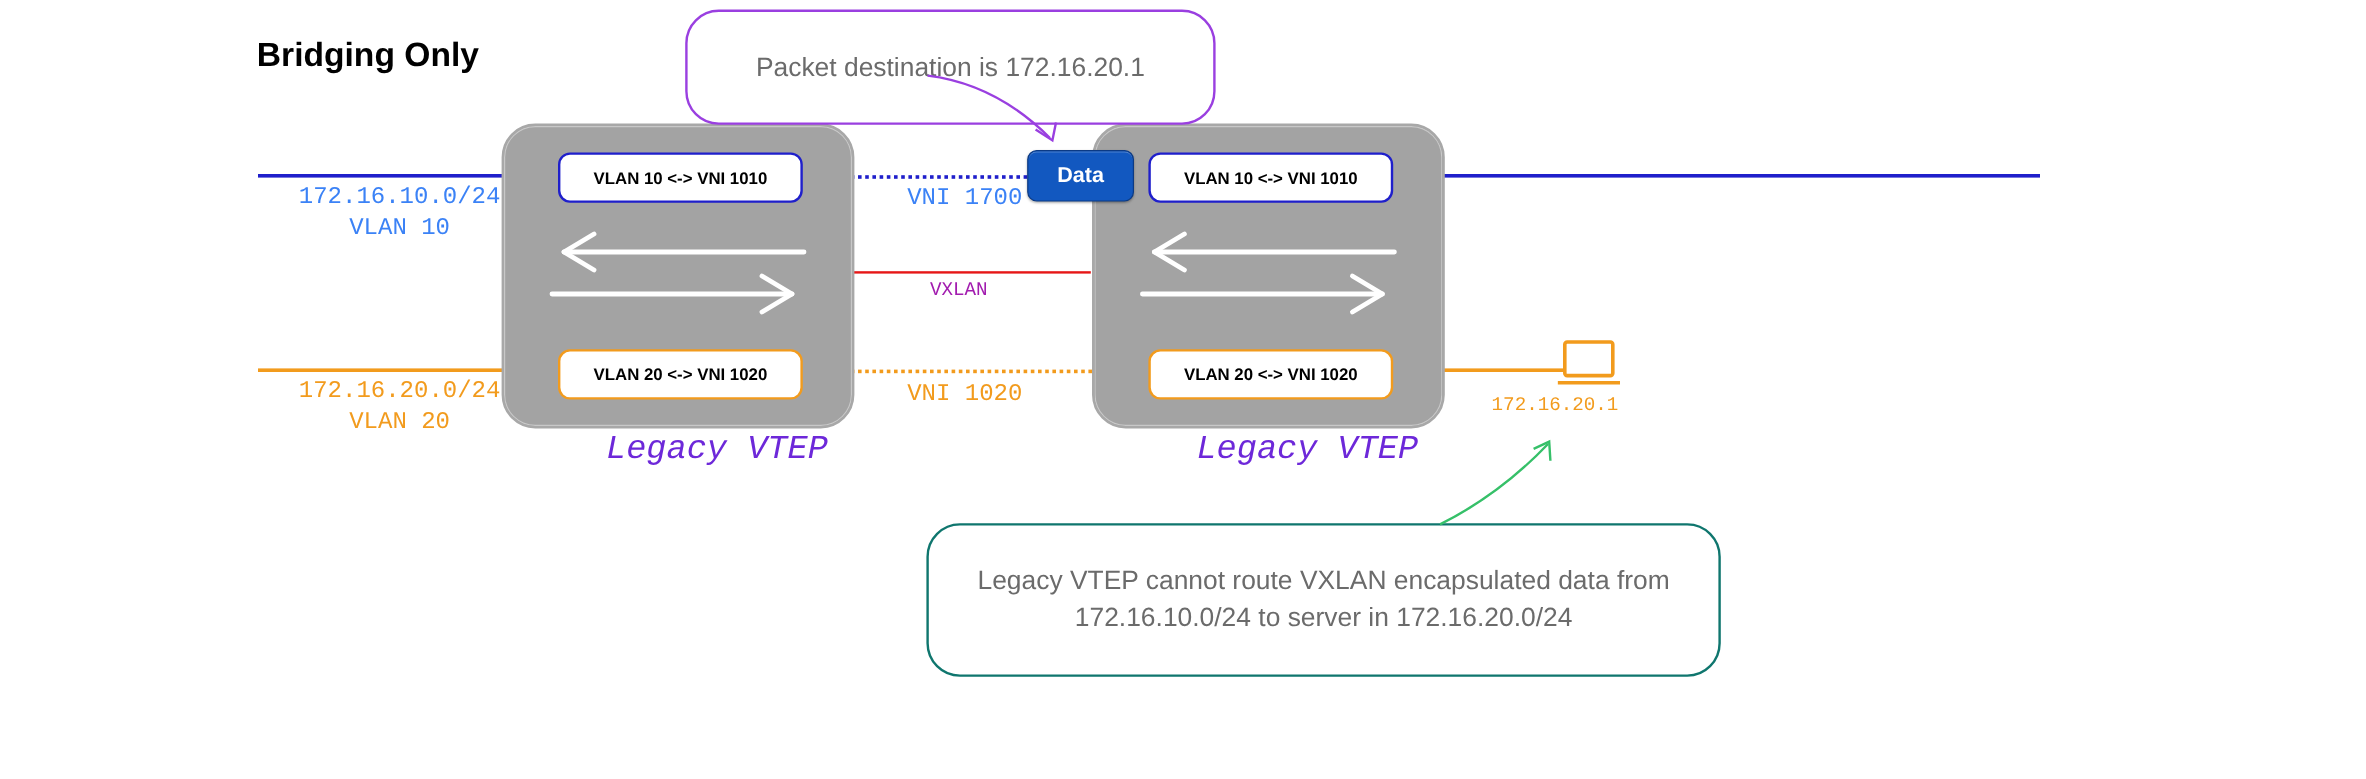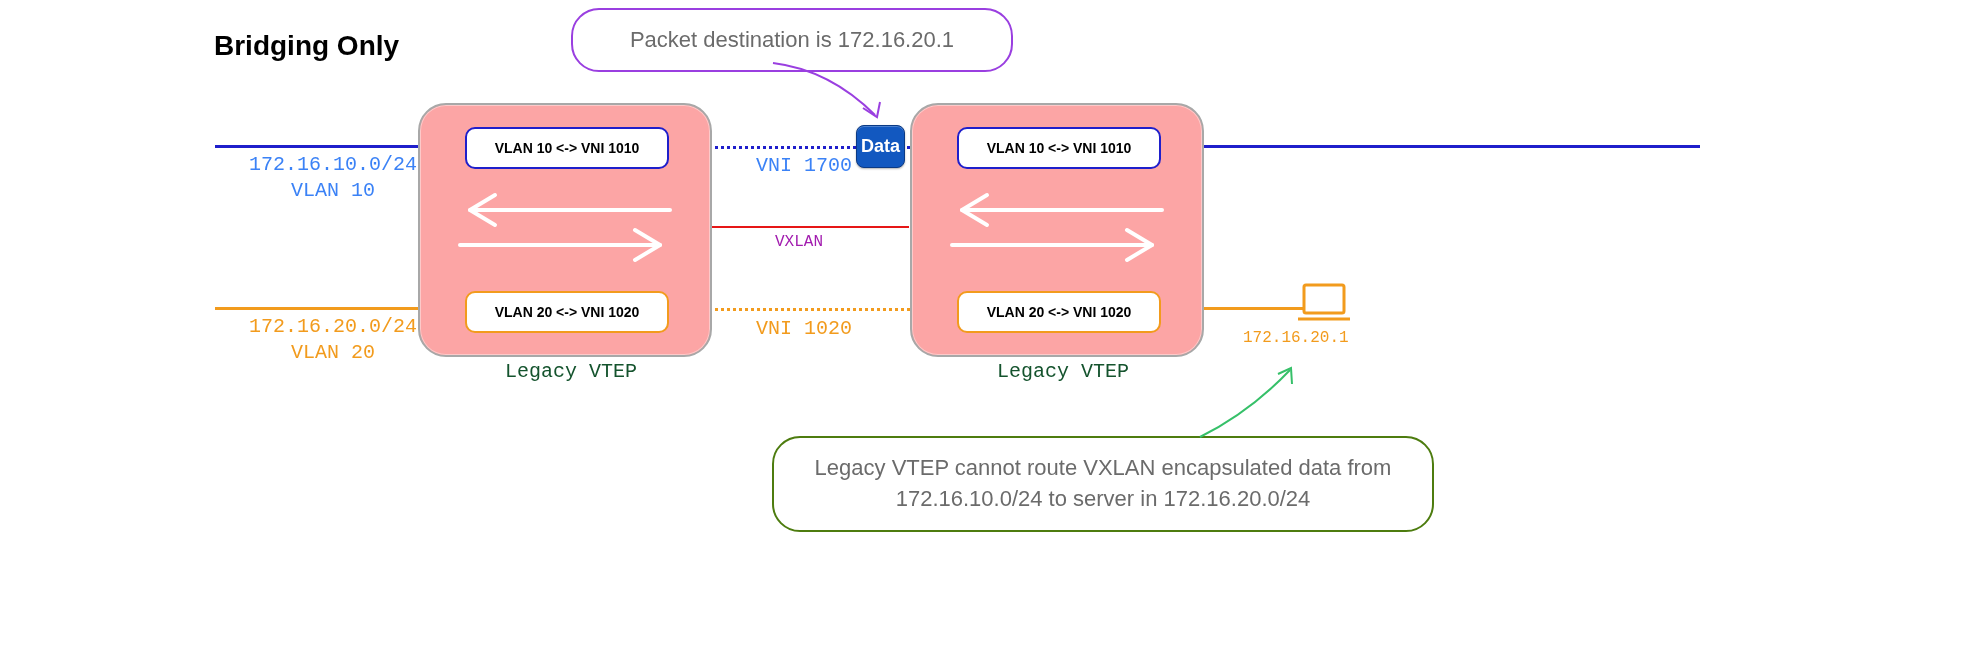--- a/index.html
+++ b/index.html
@@ -18,29 +18,30 @@
   .title {
     font-weight: 700;
     font-size: 28px;
     color: #000;
   }
 
   
   .vtep {
     width: 290px;
     height: 250px;
-    background: #fca5a5;
+    background: #a3a3a3;
     border: 2px solid #a8a8a8;
     border-radius: 28px;
     box-shadow: inset 0 0 0 1px rgba(255,255,255,0.4);
   }
   .vtep-label {
     font-family: "Courier New", monospace;
-    font-size: 20px;
-    color: #14532d;
+    font-size: 28px;
+    color: #6d28d9;
+    font-style: italic;
   }
 
   
   .pill {
     width: 200px;
     height: 38px;
     background: #ffffff;
     border-radius: 10px;
     display: flex;
     align-items: center;
@@ -78,42 +79,42 @@
     width: 250px;
     height: 80px;
     top: 85px;
   }
 
   
   .data-cap {
     background: #1258c0;
     color: #fff;
     border-radius: 8px;
-    padding: 10px 4px;
+    padding: 10px 24px;
     font-weight: 600;
     font-size: 18px;
     border: 1px solid #0b3a85;
     box-shadow: inset 0 1px 0 rgba(255,255,255,0.25), 0 1px 2px rgba(0,0,0,0.3);
   }
 
   
   .callout {
     border-radius: 28px;
     background: #fff;
     font-size: 22px;
     color: #6b6b6b;
     display:flex;
     align-items:center;
     justify-content:center;
     text-align:center;
-    padding: 10px 24px;
+    padding: 26px 24px;
     line-height:1.4;
   }
   .callout.purple { border: 2px solid #9a3fe0; }
-  .callout.green  { border: 2px solid #4d7c0f; }
+  .callout.green  { border: 2px solid #0f766e; }
 
   
   .server-icon svg { display:block; }
 
 </style>
 </head>
 <body>
 
 <div class="abs title" style="left:214px; top:30px;">Bridging Only</div>
 

